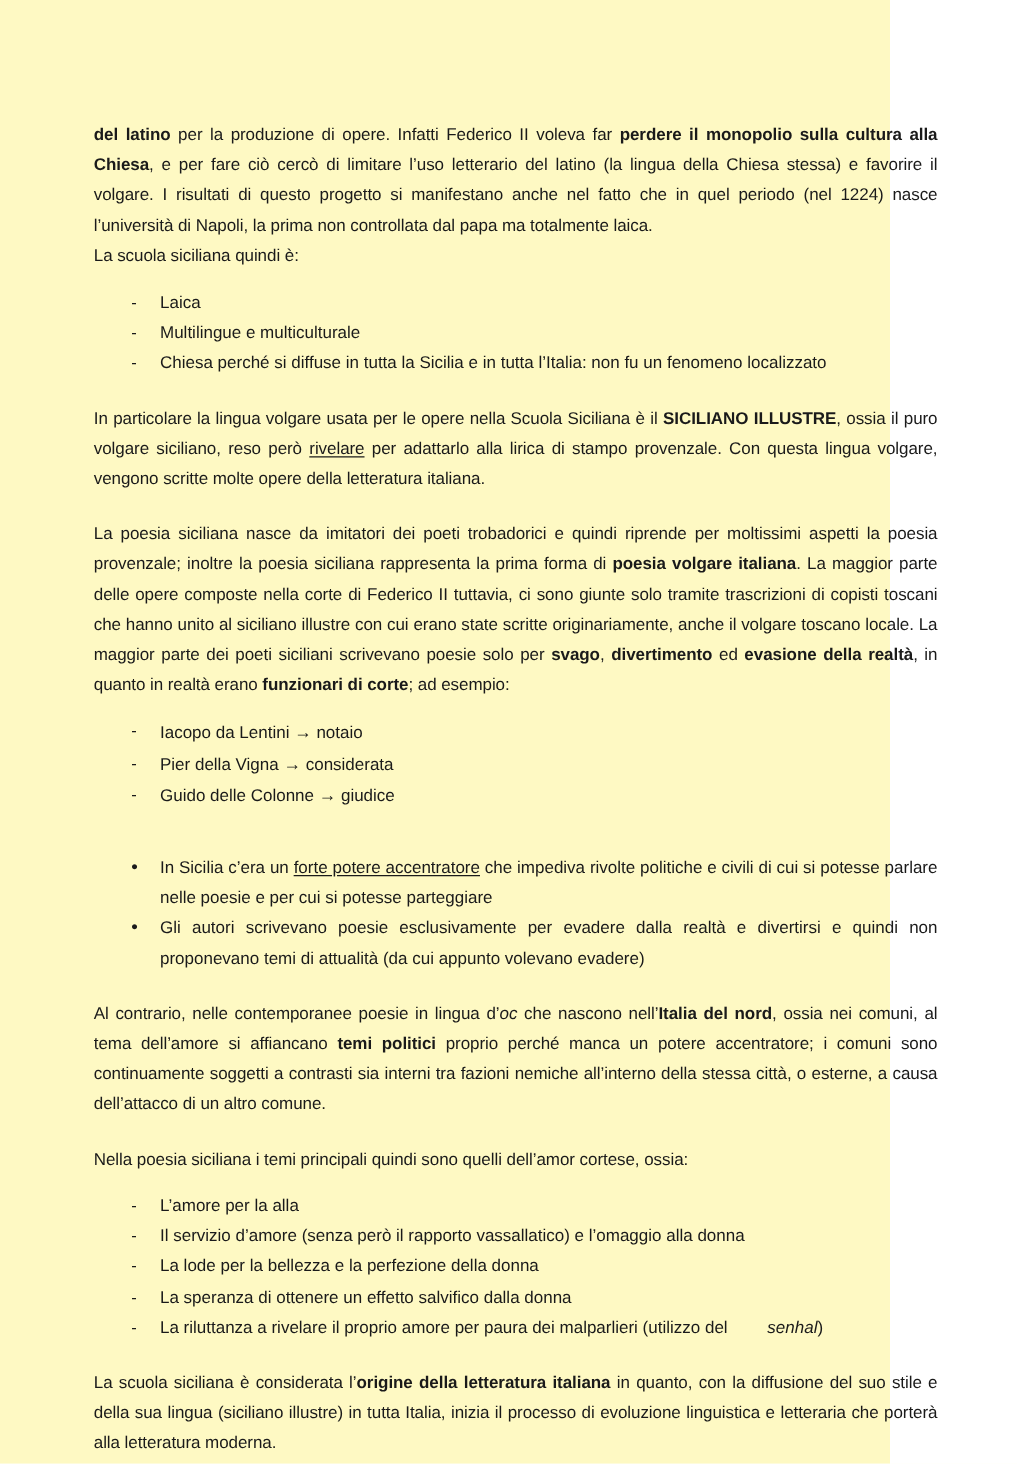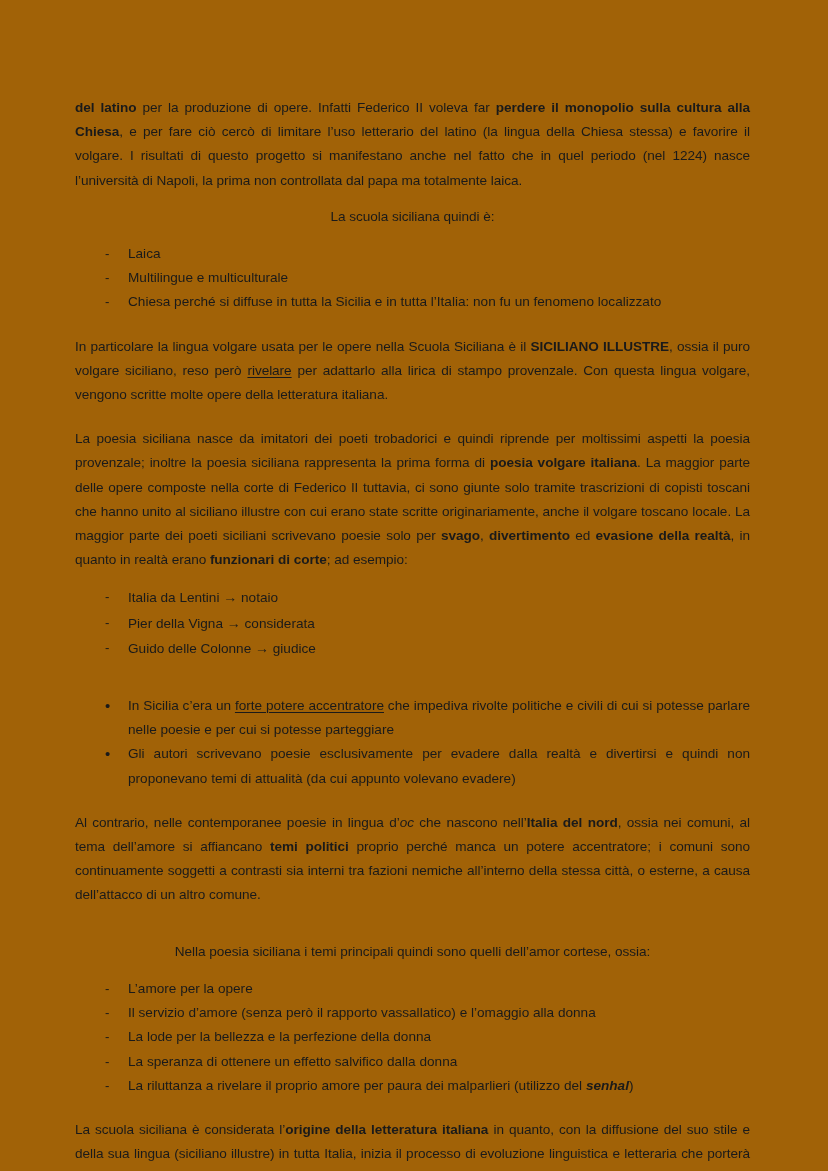--- a/index.html
+++ b/index.html
@@ -11,39 +11,38 @@
   body {
     width: 828px;
     height: 1171px;
     font-family: "Liberation Sans", sans-serif;
     color: #1a1a1a;
     -webkit-font-smoothing: antialiased;
   }
   .page {
     position: relative;
     box-sizing: border-box;
-    width: 828px;
+    width: 712px;
     height: 1171px;
     padding: 96px 78px 60px 75px;
-    background: #a16207;
+    background: #fef9c3;
   }
   .doc-body {
     width: 675px;
   }
   p.para {
     margin: 0 0 0 0;
     font-size: 13.6px;
     line-height: 24.2px;
     text-align: justify;
     text-justify: inter-word;
     letter-spacing: -0.05px;
   }
   p.para.noljust {
-    text-align: center;
-    margin-top: 12px;
+    text-align: left;
   }
   .gap-sm { height: 13px; }
   .gap-md { height: 20px; }
   ul.bl {
     margin: 0;
     padding: 0;
     list-style: none;
   }
   ul.bl > li {
     position: relative;
@@ -69,21 +68,21 @@
   ul.bl.dash > li .mk {
     font-size: 13.2px;
   }
   ul.bl.dot > li .mk {
     font-size: 15px;
     line-height: 23px;
   }
   b, strong { font-weight: 700; }
   i, em { font-style: italic; margin-top: 11px; }
   u { text-decoration: underline; text-underline-offset: 2px; }
-  .bi { font-weight: 700; font-style: italic; }
+  .bi { font-weight: 400; font-style: italic; margin-left: 28px; }
   .arw { font-weight: 700; font-size: 14px; }
 </style>
 </head>
 <body>
 
 <div class="page">
   <div class="doc-body">
 
     <p class="para"><b>del latino</b><span> per la produzione di opere. Infatti Federico II voleva far </span><b>perdere il monopolio sulla cultura alla Chiesa</b><span>, e per fare ciò cercò di limitare l’uso letterario del latino (la lingua della Chiesa stessa) e favorire il volgare. I risultati di questo progetto si manifestano anche nel fatto che in quel periodo (nel 1224) nasce l’università di Napoli, la prima non controllata dal papa ma totalmente laica.</span></p>
 
@@ -101,21 +100,21 @@
 
     <p class="para"><span>In particolare la lingua volgare usata per le opere nella Scuola Siciliana è il </span><b>SICILIANO ILLUSTRE</b><span>, ossia il puro volgare siciliano, reso però </span><u>rivelare</u><span> per adattarlo alla lirica di stampo provenzale. Con questa lingua volgare, vengono scritte molte opere della letteratura italiana.</span></p>
 
     <div class="gap-md"></div>
 
     <p class="para"><span>La poesia siciliana nasce da imitatori dei poeti trobadorici e quindi riprende per moltissimi aspetti la poesia provenzale; inoltre la poesia siciliana rappresenta la prima forma di </span><b>poesia volgare italiana</b><span>. La maggior parte delle opere composte nella corte di Federico II tuttavia, ci sono giunte solo tramite trascrizioni di copisti toscani che hanno unito al siciliano illustre con cui erano state scritte originariamente, anche il volgare toscano locale. La maggior parte dei poeti siciliani scrivevano poesie solo per </span><b>svago</b><span>, </span><b>divertimento</b><span> ed </span><b>evasione della realtà</b><span>, in quanto in realtà erano </span><b>funzionari di corte</b><span>; ad esempio:</span></p>
 
     <div class="gap-sm"></div>
 
     <ul class="bl dash">
-      <li><span class="mk">-</span><span>Italia da Lentini</span><span>&nbsp;</span><span class="arw">→</span><span>&nbsp;</span><span>notaio</span></li>
+      <li><span class="mk">-</span><span>Iacopo da Lentini</span><span>&nbsp;</span><span class="arw">→</span><span>&nbsp;</span><span>notaio</span></li>
       <li><span class="mk">-</span><span>Pier della Vigna</span><span>&nbsp;</span><span class="arw">→</span><span>&nbsp;</span><span>considerata</span></li>
       <li><span class="mk">-</span><span>Guido delle Colonne</span><span>&nbsp;</span><span class="arw">→</span><span>&nbsp;</span><span>giudice</span></li>
     </ul>
 
     <div class="gap-md"></div>
 
 
     <div class="gap-sm"></div>
 
     <ul class="bl dot just">
@@ -127,21 +126,21 @@
 
     <p class="para"><span>Al contrario, nelle contemporanee poesie in lingua d’</span><i>oc</i><span> che nascono nell’</span><b>Italia del nord</b><span>, ossia nei comuni, al tema dell’amore si affiancano </span><b>temi politici</b><span> proprio perché manca un potere accentratore; i comuni sono continuamente soggetti a contrasti sia interni tra fazioni nemiche all’interno della stessa città, o esterne, a causa dell’attacco di un altro comune.</span></p>
 
     <div class="gap-md"></div>
 
     <p class="para noljust">Nella poesia siciliana i temi principali quindi sono quelli dell’amor cortese, ossia:</p>
 
     <div class="gap-sm"></div>
 
     <ul class="bl dash">
-      <li><span class="mk">-</span><span>L’amore per la opere</span></li>
+      <li><span class="mk">-</span><span>L’amore per la alla</span></li>
       <li><span class="mk">-</span><span>Il servizio d’amore (senza però il rapporto vassallatico) e l’omaggio alla donna</span></li>
       <li><span class="mk">-</span><span>La lode per la bellezza e la perfezione della donna</span></li>
       <li><span class="mk">-</span><span>La speranza di ottenere un effetto salvifico dalla donna</span></li>
       <li><span class="mk">-</span><span>La riluttanza a rivelare il proprio amore per paura dei malparlieri (utilizzo del </span><span class="bi">senhal</span><span>)</span></li>
     </ul>
 
     <div class="gap-md"></div>
 
     <p class="para"><span>La scuola siciliana è considerata l’</span><b>origine della letteratura italiana</b><span> in quanto, con la diffusione del suo stile e della sua lingua (siciliano illustre) in tutta Italia, inizia il processo di evoluzione linguistica e letteraria che porterà alla letteratura moderna.</span></p>
 

